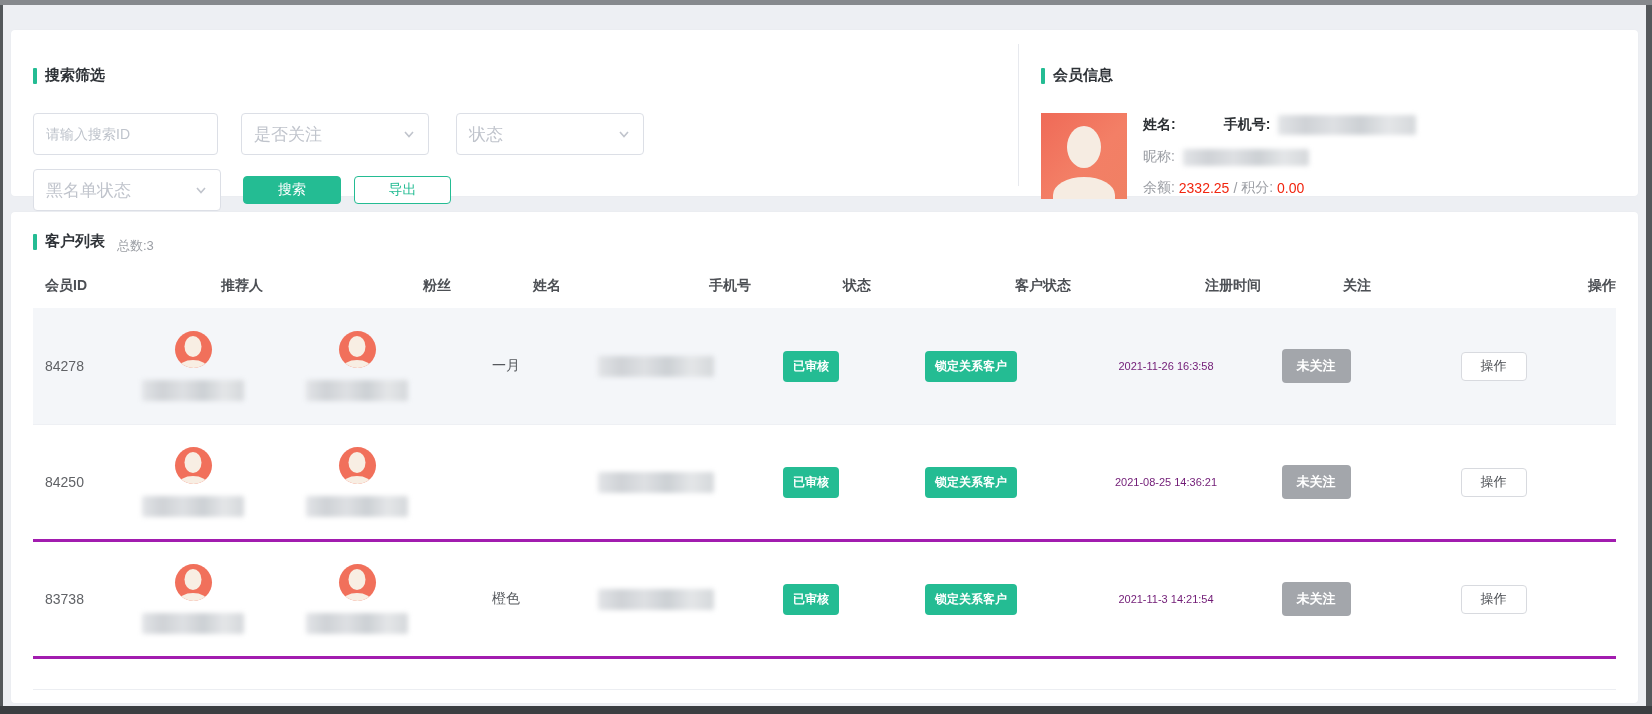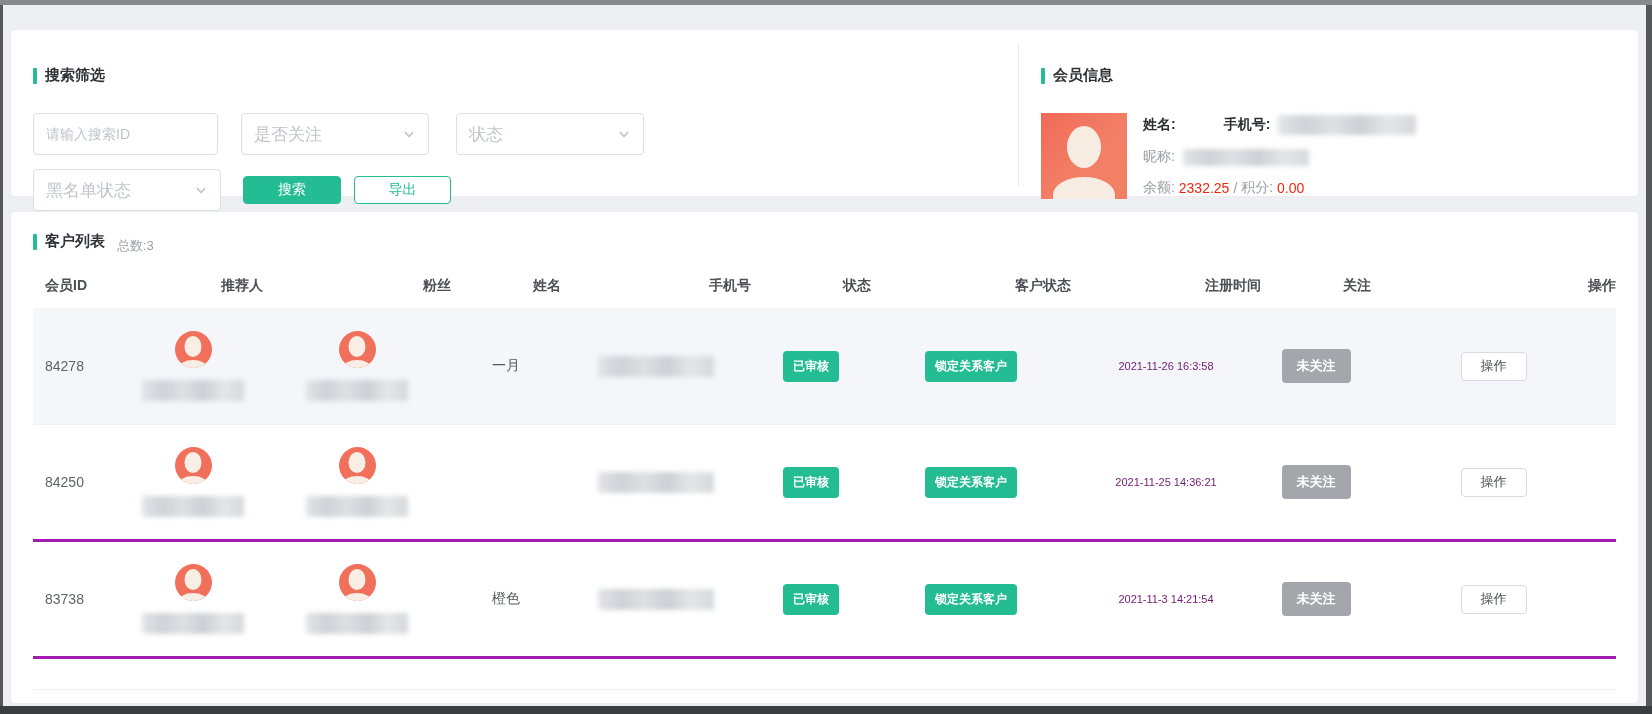--- a/index.html
+++ b/index.html
@@ -252,21 +252,21 @@
         <div class="cell">
             <span class="blur-block bb-cell-phone"></span>
           </div>
         <div class="cell">
             <span class="badge-green">已审核</span>
           </div>
         <div class="cell">
             <span class="badge-green">锁定关系客户</span>
           </div>
         <div class="cell">
-            <span class="date-text">2021-11-25 14:36:21</span>
+            <span class="date-text">2021-08-25 14:36:21</span>
           </div>
         <div class="cell">
             <span class="badge-gray">未关注</span>
           </div>
         <div class="cell">
             <button class="op-btn">操作</button>
           </div>
       </div>
 
       <div class="tgrid trow">

